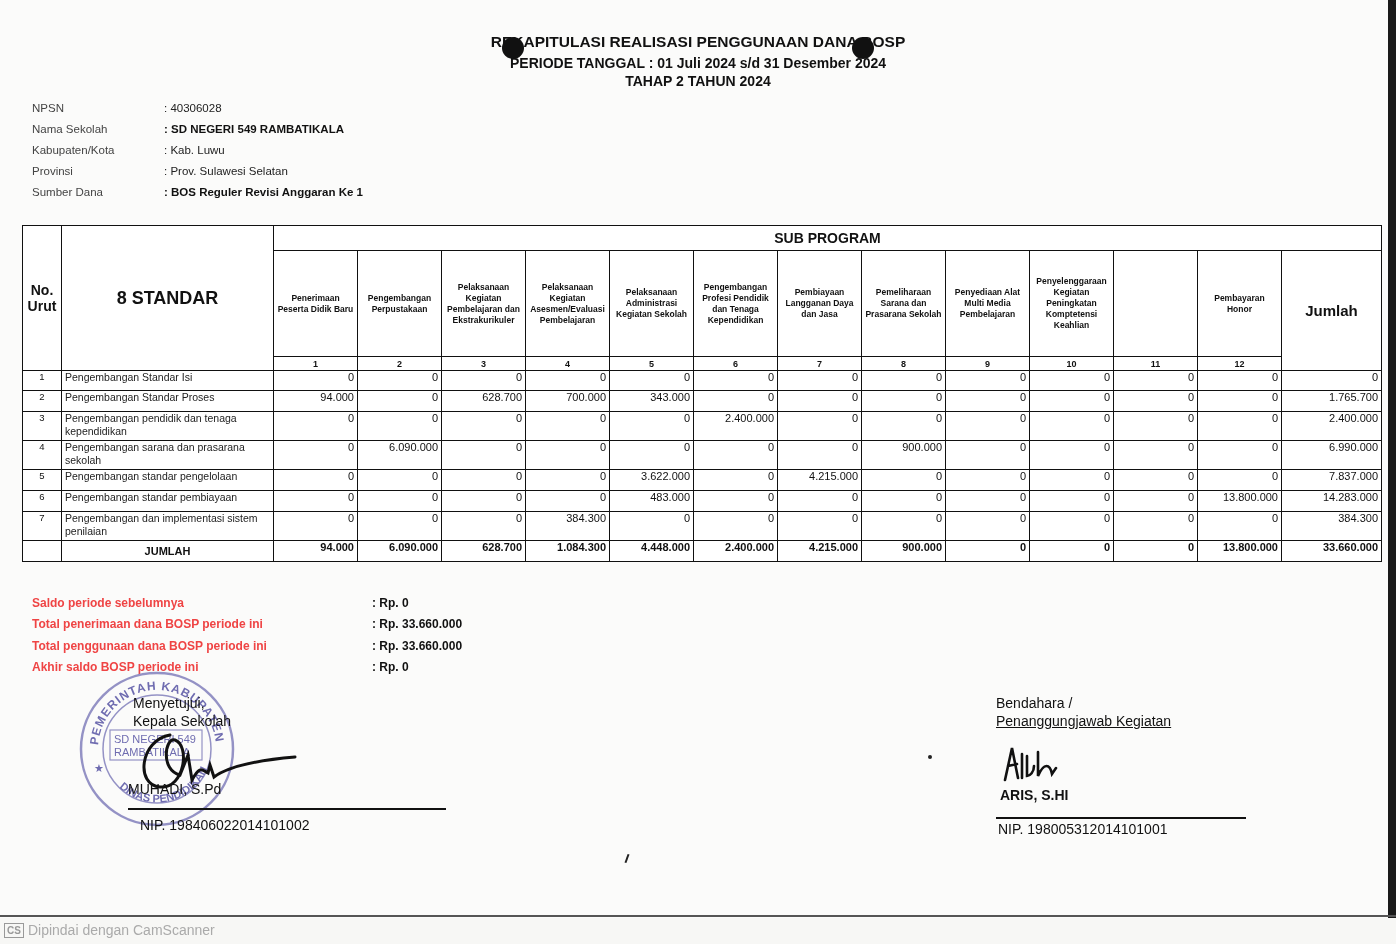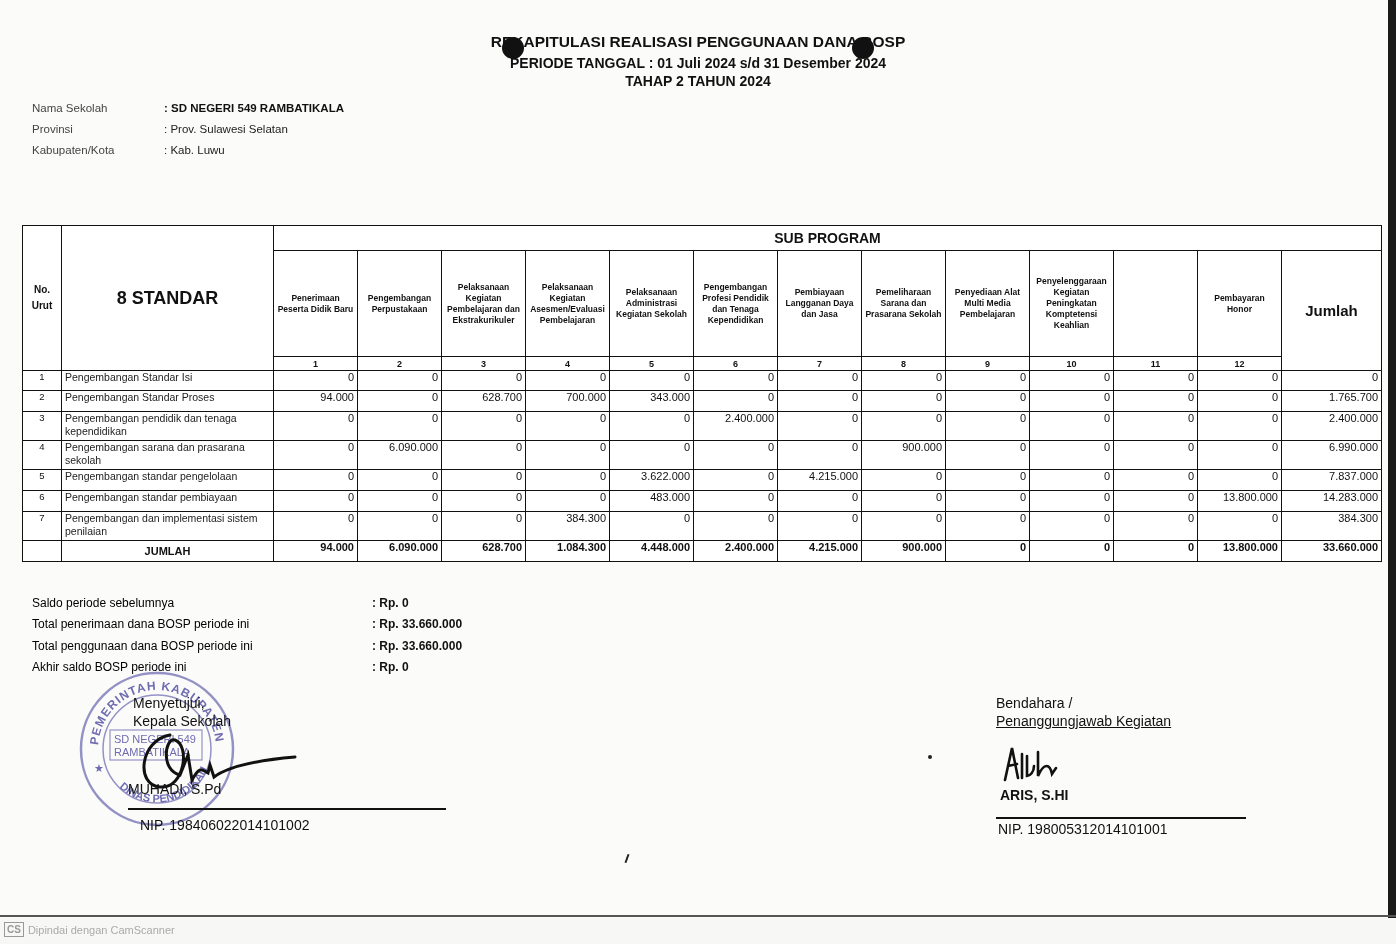--- a/index.html
+++ b/index.html
@@ -21,72 +21,80 @@
   .info-label { width:132px; color:#444; }
   .info-value { color:#222; }
   .info-value.strong { color:#111; font-weight:bold; }
 
   table.rekap {
     position:absolute; left:22px; top:225px; width:1359px;
     border-collapse:collapse; table-layout:fixed; font-size:11px; background:#fff;
   }
   table.rekap td, table.rekap th { border:1.5px solid #111; padding:0 3px; }
   table.rekap th { font-weight:bold; }
-  .h-no { font-size:10px; line-height:16px; }
+  .h-no { font-size:14px; line-height:16px; }
   .h-std { font-size:18px; }
   .h-sub { font-size:14px; height:24px; }
   .h-col { font-size:8.5px; line-height:11px; height:105px; vertical-align:middle; }
   .h-num { font-size:9px; height:13px; }
   .h-jml { font-size:15px; }
   td.no { text-align:center; font-size:9.5px; vertical-align:top; padding-top:2px; }
   td.std { font-size:10.5px; line-height:13px; vertical-align:top; padding-top:1px; color:#222; }
   td.val { text-align:right; vertical-align:top; padding-top:2px; font-size:11px; }
   tr.r1 td { height:19px; } tr.r2 td { height:20px; }
   tr.tall td { height:28px; }
   tr.total td { height:20px; font-weight:bold; }
   td.total-label { text-align:center; font-weight:bold; font-size:11px; }
 
   .summary { position:absolute; left:32px; top:592px; font-size:12px; }
   .sum-row { height:21.5px; display:flex; align-items:center; }
-  .sum-label { width:340px; color:#000000; }
+  .sum-label { width:340px; color:#ef4444;font-weight:bold; }
   .sum-value { font-weight:bold; }
 
   .sig-left { position:absolute; left:128px; top:695px; font-size:14px; }
   .sig-right { position:absolute; left:996px; top:695px; font-size:14px; }
   .stamp { position:absolute; left:76px; top:668px; width:162px; height:162px; }
   .sig-line { position:absolute; height:1.5px; background:#111; }
   .scribble { position:absolute; }
   .cs-footer { position:absolute; left:4px; top:922px; display:flex; align-items:center; gap:4px; }
   .cs-logo { border:1.5px solid #999; color:#999; font-size:10px; font-weight:bold; padding:0 2px; line-height:13px; }
-  .cs-text { color:#aaa; font-size:11px; }
+  .cs-text { color:#aaa; font-size:14px; }
 </style>
 </head>
 <body>
 
 <div class="paper"></div>
 <div class="right-edge"></div>
 
 <div class="title t1">REKAPITULASI REALISASI PENGGUNAAN DANA BOSP</div>
 <div class="title t2">PERIODE TANGGAL : 01 Juli 2024 s/d 31 Desember 2024</div>
 <div class="title t3">TAHAP 2 TAHUN 2024</div>
 <div class="punch" style="left:502px;top:37px;"></div>
 <div class="punch" style="left:852px;top:37px;"></div>
 
 <div class="info">
   <div class="info-row">
+      <span class="info-label">NPSN</span>
+      <span class="info-value">: 40306028</span>
+    </div>
+  <div class="info-row">
       <span class="info-label">Nama Sekolah</span>
       <span class="info-value strong">: SD NEGERI 549 RAMBATIKALA</span>
     </div>
   <div class="info-row">
+      <span class="info-label">Kabupaten/Kota</span>
+      <span class="info-value">: Kab. Luwu</span>
+    </div>
+  <div class="info-row">
       <span class="info-label">Provinsi</span>
       <span class="info-value">: Prov. Sulawesi Selatan</span>
     </div>
   <div class="info-row">
-      <span class="info-label">Kabupaten/Kota</span>
-      <span class="info-value">: Kab. Luwu</span>
+      <span class="info-label">Sumber Dana</span>
+      <span class="info-value strong">: BOS Reguler Revisi Anggaran Ke 1</span>
     </div>
 </div>
 
 <table class="rekap">
   <colgroup>
     <col style="width:39px">
       <col style="width:212px">
     <col style="width:84px">
       <col style="width:84px">
       <col style="width:84px">

